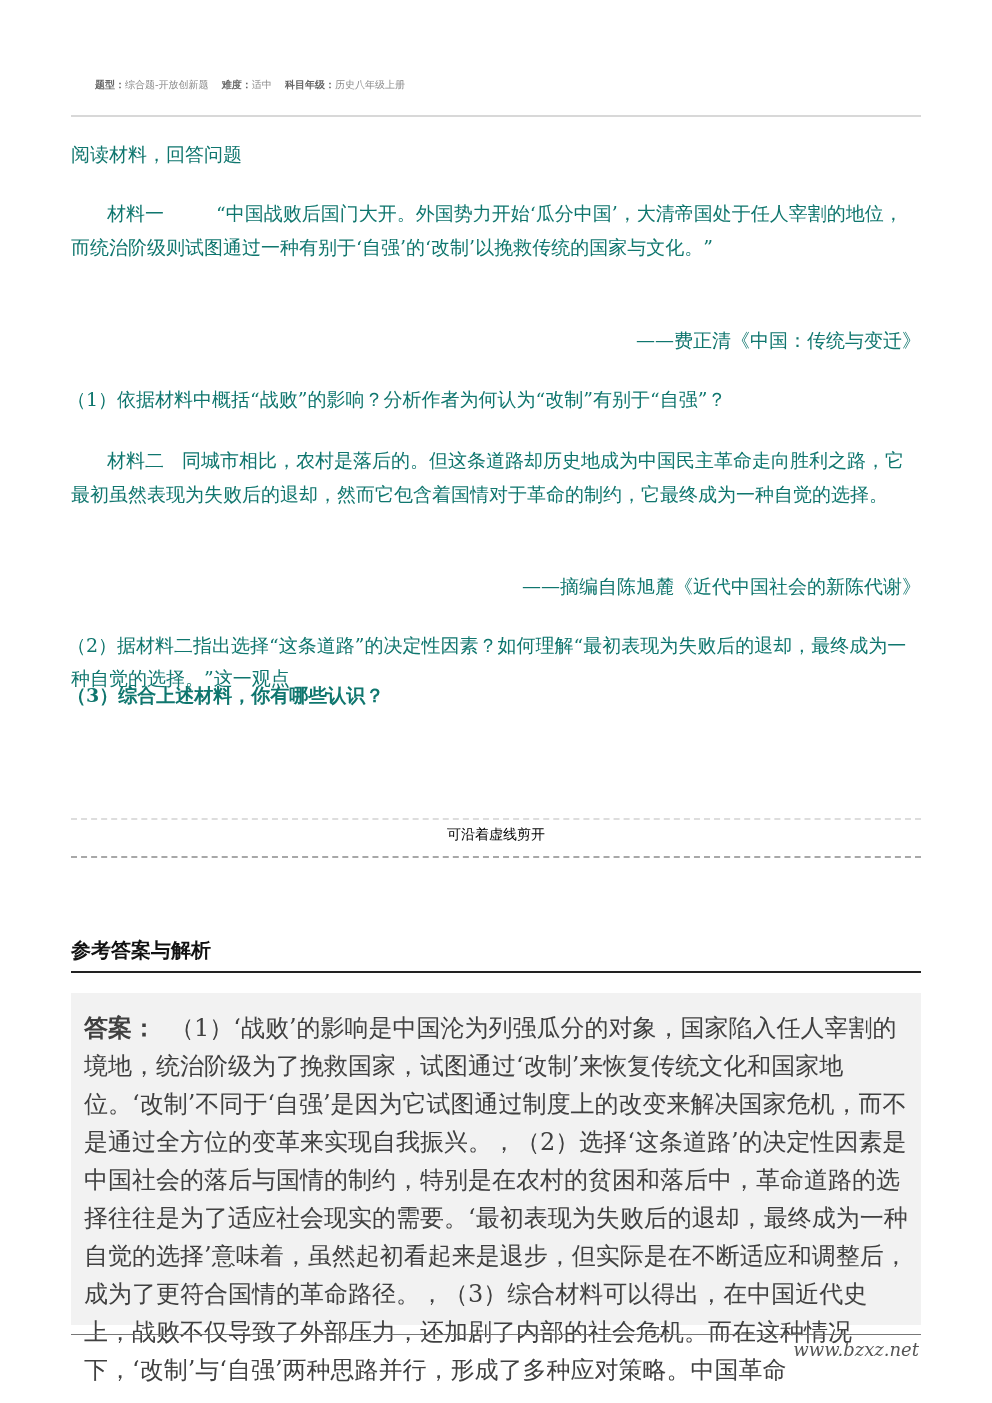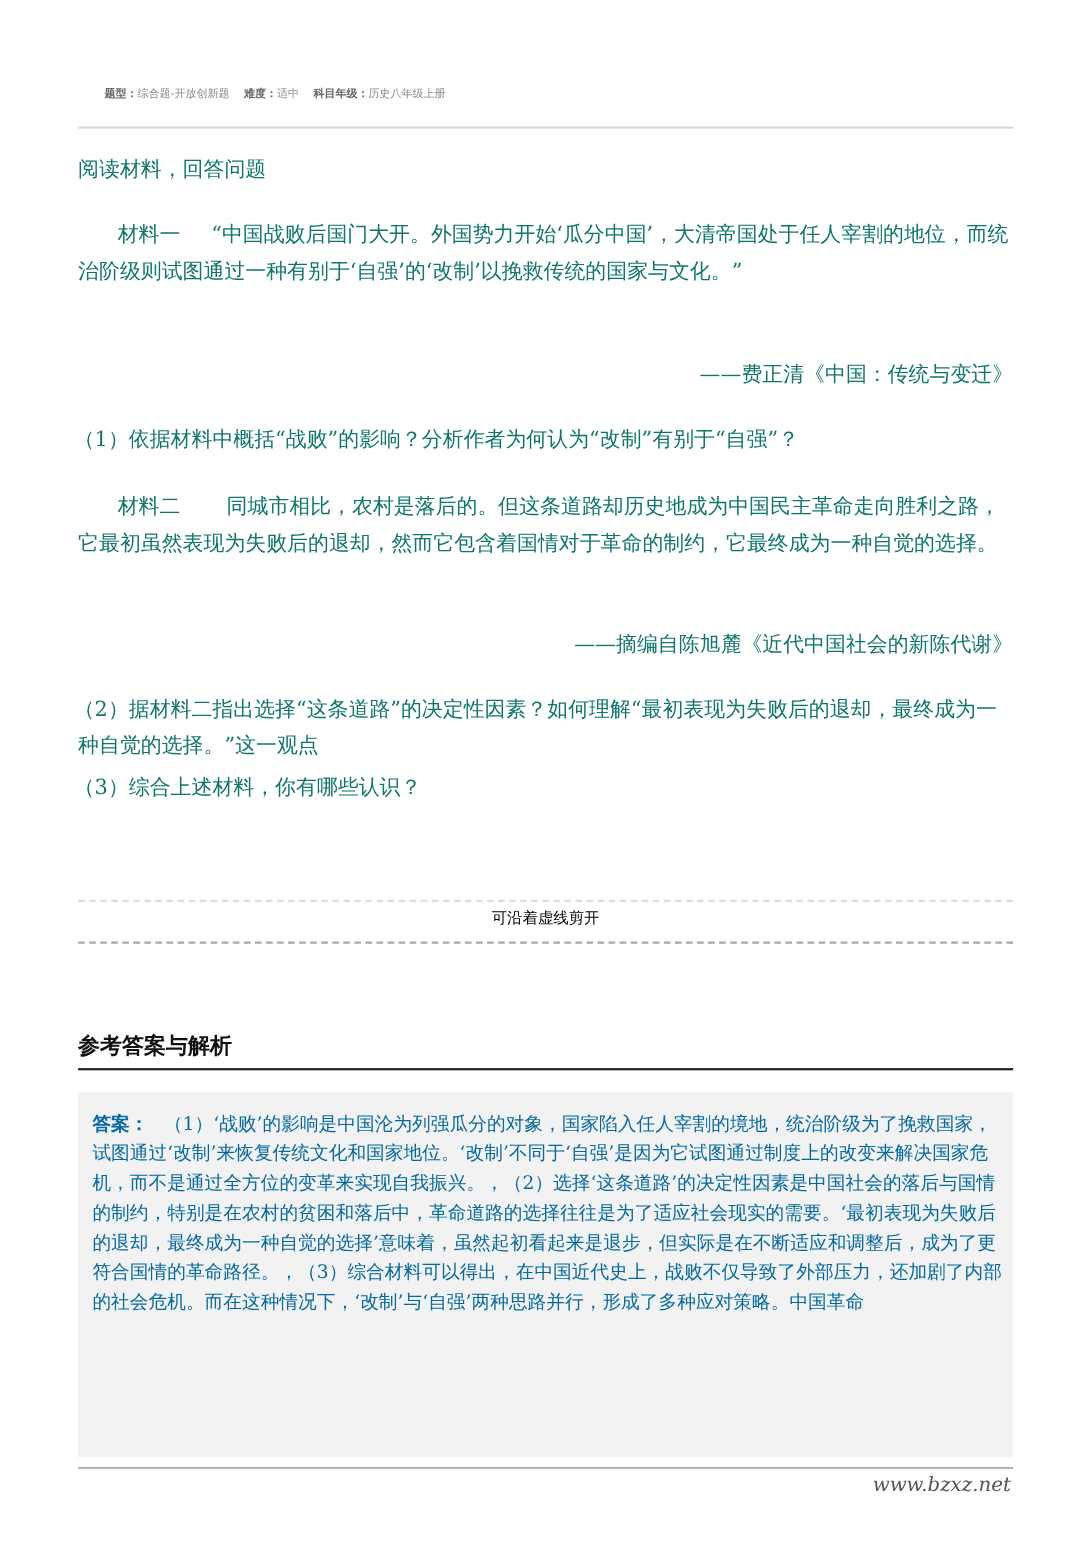--- a/index.html
+++ b/index.html
@@ -48,28 +48,28 @@
   .text {
     position: absolute;
     left: 0;
     width: 850px;
     font-size: 19px;
     line-height: 34px;
     color: #0f766e;
   }
   .intro { top: 137px; }
   .m1 { top: 196px; text-indent: 36px; }
-  .m1 .lbl { margin-right: 28px; text-align: right; }
+  .m1 .lbl { margin-right: 52px; text-align: right; }
   .src1 { top: 323px; text-align: right; }
   .q1 { top: 382px; text-indent: -4px; }
   .m2 { top: 443px; text-indent: 36px; }
-  .m2 .lbl { margin-right: 42px; }
+  .m2 .lbl { margin-right: 18px; }
   .src2 { top: 569px; text-align: right; }
   .q2 { top: 629px; line-height: 33px; text-indent: -4px; }
-  .q3 { top: 699px; text-indent: -4px; }
+  .q3 { top: 678px; text-indent: -4px; font-weight: bold; }
 
   .dash1 {
     position: absolute;
     top: 818px;
     left: 0;
     width: 850px;
     height: 0;
     border-top: 2px dashed #dddddd;
   }
   .dash2 {
@@ -113,23 +113,23 @@
     left: 0;
     width: 850px;
     height: 332px;
     background: #f2f2f2;
   }
   .answer-text {
     position: absolute;
     top: 1009px;
     left: 13px;
     width: 828px;
-    font-size: 17px;
-    line-height: 27px;
-    color: #0369a1;
+    font-size: 24px;
+    line-height: 38px;
+    color: #404040;
   }
   .answer-text .ans-label {
     font-family: "DejaVu Sans", "Liberation Sans", sans-serif;
     font-weight: bold;
     margin-right: 14px;
   }
   .footer-rule {
     position: absolute;
     top: 1334px;
     left: 0;

